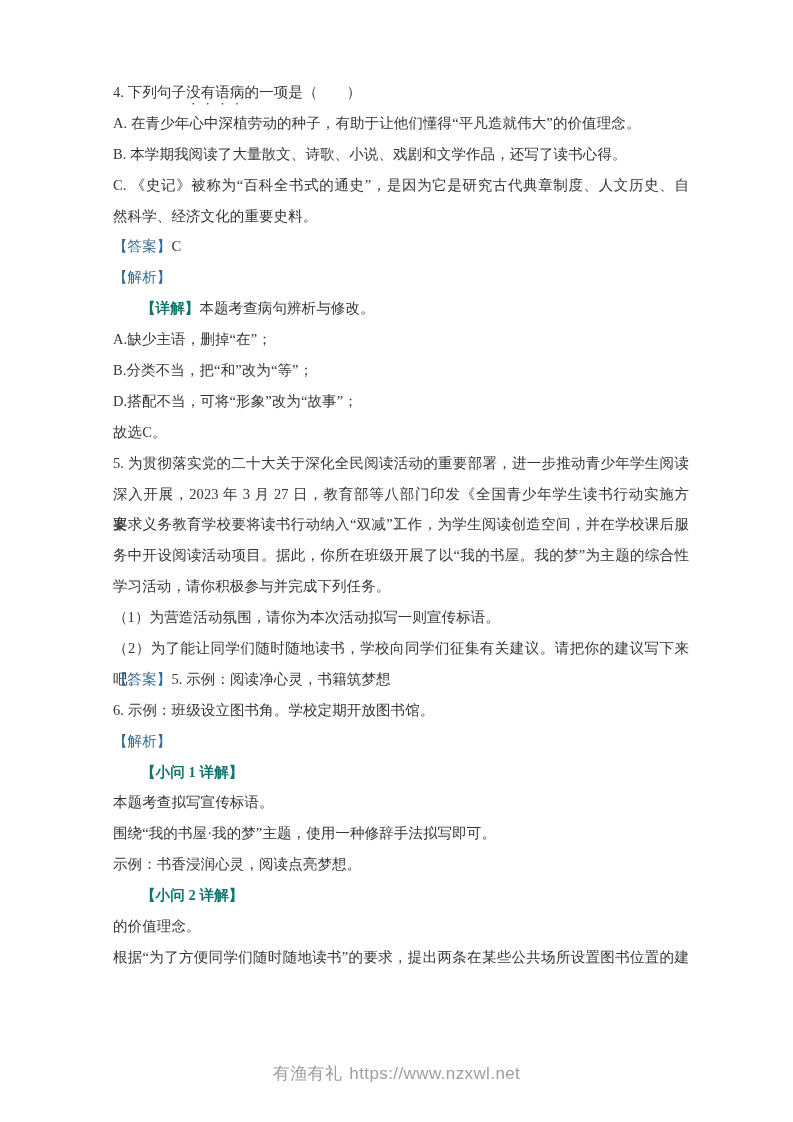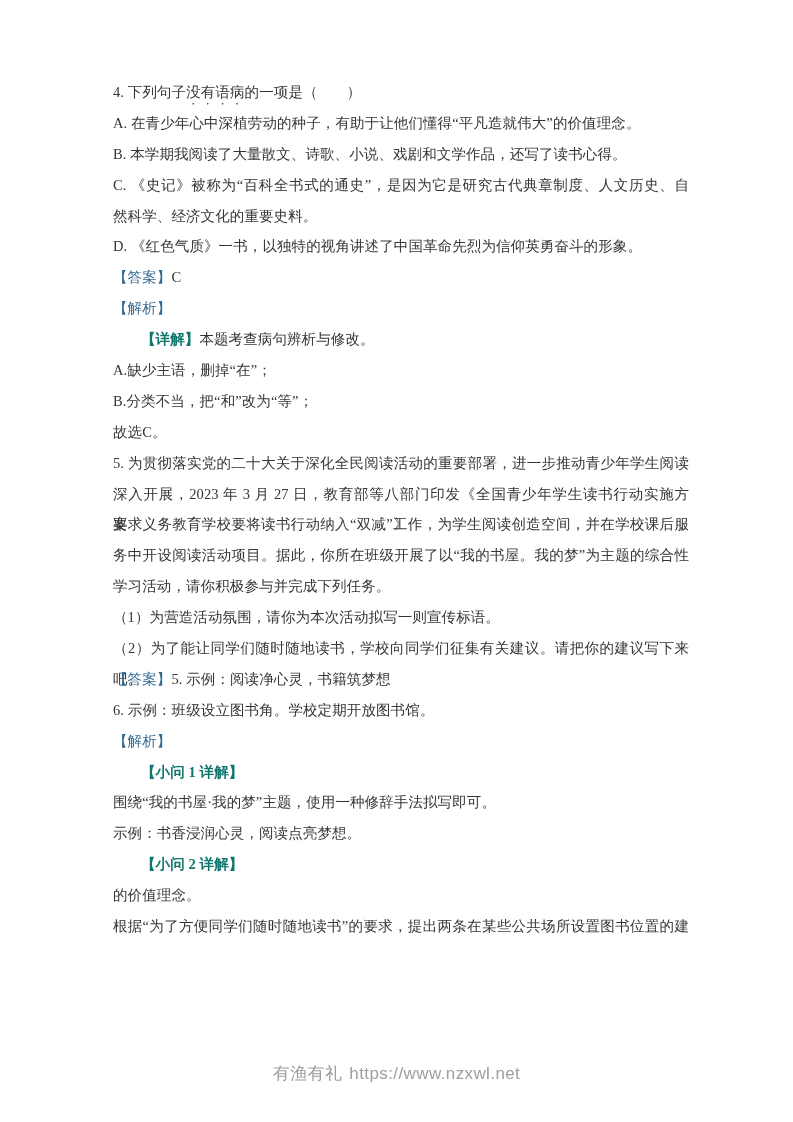--- a/index.html
+++ b/index.html
@@ -64,38 +64,39 @@
 </style>
 </head>
 <body>
 
 <div class="doc">
     <p class="line"><span>4. 下列句子</span><span class="em-dots">没有语病</span><span>的一项是（　　）</span></p>
     <p class="line"><span>A. 在青少年心中深植劳动的种子，有助于让他们懂得“平凡造就伟大”的价值理念。</span></p>
     <p class="line"><span>B. 本学期我阅读了大量散文、诗歌、小说、戏剧和文学作品，还写了读书心得。</span></p>
     <p class="line fill"><span>C. 《史记》被称为“百科全书式的通史”，是因为它是研究古代典章制度、人文历史、自</span></p>
     <p class="line"><span>然科学、经济文化的重要史料。</span></p>
-    <p class="line"><span>D. 《红色气质》一书，以独特的视角讲述了中国革命先烈为信仰英勇奋斗的形象。</span></p>
     <p class="line"><span class="answer-label">【答案】</span><span>C</span></p>
     <p class="line"><span class="answer-label">【解析】</span></p>
     <p class="line"><span class="bold-label">【详解】</span><span>本题考查病句辨析与修改。</span></p>
     <p class="line"><span>A.缺少主语，删掉“在”；</span></p>
     <p class="line"><span>B.分类不当，把“和”改为“等”；</span></p>
+    <p class="line"><span>D.搭配不当，可将“形象”改为“故事”；</span></p>
     <p class="line"><span>故选C。</span></p>
     <p class="line fill"><span>5. 为贯彻落实党的二十大关于深化全民阅读活动的重要部署，进一步推动青少年学生阅读</span></p>
     <p class="line fill"><span>深入开展，2023 年 3 月 27 日，教育部等八部门印发《全国青少年学生读书行动实施方案》，</span></p>
     <p class="line fill"><span>要求义务教育学校要将读书行动纳入“双减”工作，为学生阅读创造空间，并在学校课后服</span></p>
     <p class="line fill"><span>务中开设阅读活动项目。据此，你所在班级开展了以“我的书屋。我的梦”为主题的综合性</span></p>
     <p class="line"><span>学习活动，请你积极参与并完成下列任务。</span></p>
     <p class="line"><span>（1）为营造活动氛围，请你为本次活动拟写一则宣传标语。</span></p>
     <p class="line"><span>（2）为了能让同学们随时随地读书，学校向同学们征集有关建议。请把你的建议写下来吧。</span></p>
     <p class="line"><span class="answer-label">【答案】</span><span>5. 示例：阅读净心灵，书籍筑梦想</span></p>
     <p class="line"><span>6. 示例：班级设立图书角。学校定期开放图书馆。</span></p>
     <p class="line"><span class="answer-label">【解析】</span></p>
     <p class="line"><span class="bold-label">【小问 1 详解】</span></p>
+    <p class="line"><span>本题考查拟写宣传标语。</span></p>
     <p class="line"><span>围绕“我的书屋·我的梦”主题，使用一种修辞手法拟写即可。</span></p>
     <p class="line"><span>示例：书香浸润心灵，阅读点亮梦想。</span></p>
     <p class="line"><span class="bold-label">【小问 2 详解】</span></p>
     <p class="line"><span>的价值理念。</span></p>
     <p class="line fill"><span>根据“为了方便同学们随时随地读书”的要求，提出两条在某些公共场所设置图书位置的建</span></p>
   </div>
 
 <div class="footer">
   <span class="site-name">有渔有礼</span><span>https://www.nzxwl.net</span>
 </div>

